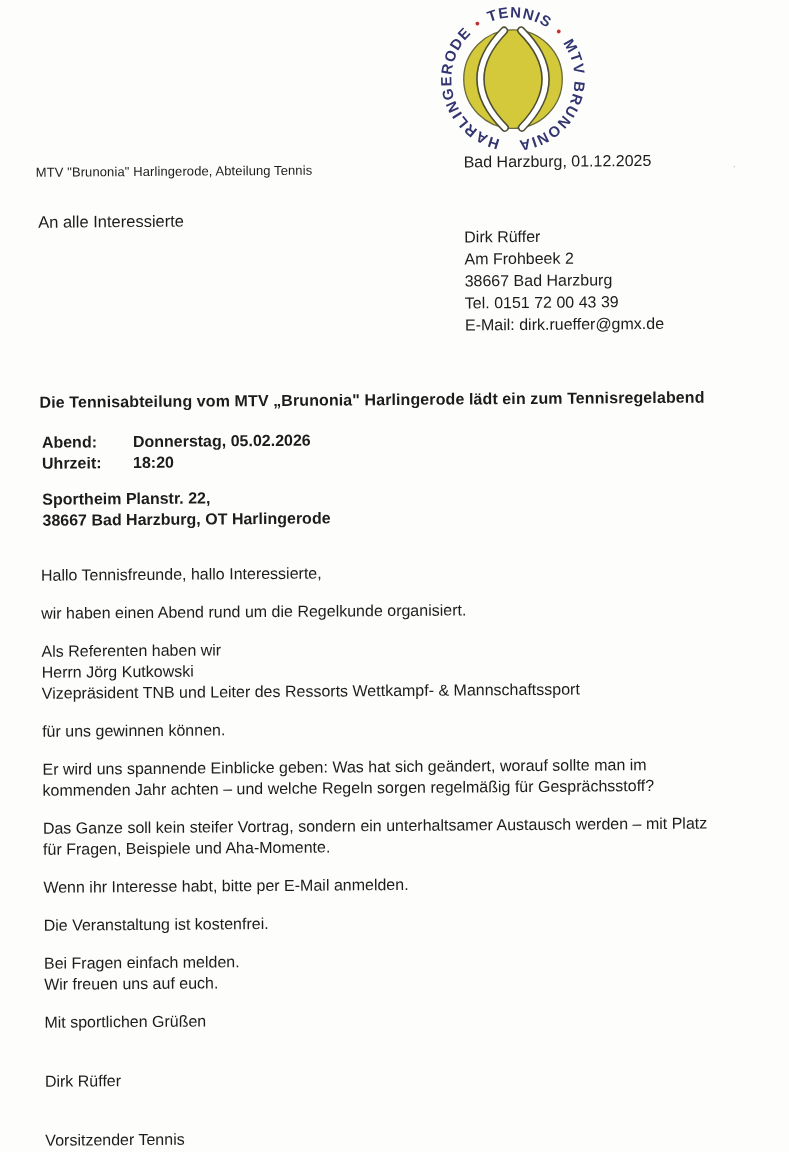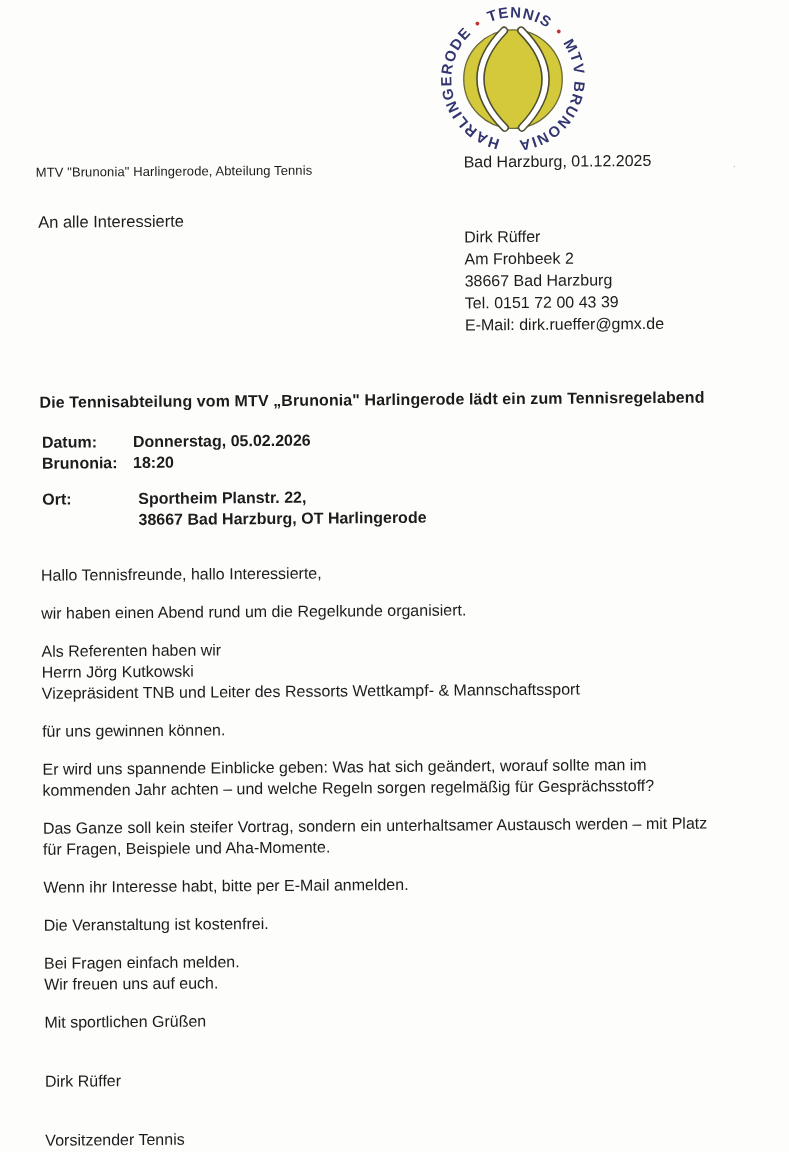--- a/index.html
+++ b/index.html
@@ -107,29 +107,28 @@
       <div>Am Frohbeek 2</div>
       <div>38667 Bad Harzburg</div>
       <div>Tel. 0151 72 00 43 39</div>
       <div>E-Mail: dirk.rueffer@gmx.de</div>
     </div>
 
     <div class="headline">Die Tennisabteilung vom MTV „Brunonia" Harlingerode lädt ein zum Tennisregelabend</div>
 
     <div class="details">
       <div class="row">
-        <span class="lbl">Datum:</span>
+        <span class="lbl">Abend:</span>
         <span>Donnerstag, 05.02.2026</span>
       </div>
       <div class="row">
-        <span class="lbl">Brunonia:</span>
+        <span class="lbl">Uhrzeit:</span>
         <span>18:20</span>
       </div>
       <div class="row ort-row">
-        <span class="lbl">Ort:</span>
         <span class="val2">Sportheim Planstr. 22,
 38667 Bad Harzburg, OT Harlingerode</span>
       </div>
     </div>
 
     <div class="bodytext">
       <div>
           <p class="para">Hallo Tennisfreunde, hallo Interessierte,</p>
           <p class="para">wir haben einen Abend rund um die Regelkunde organisiert.</p>
           <p class="para">Als Referenten haben wir

